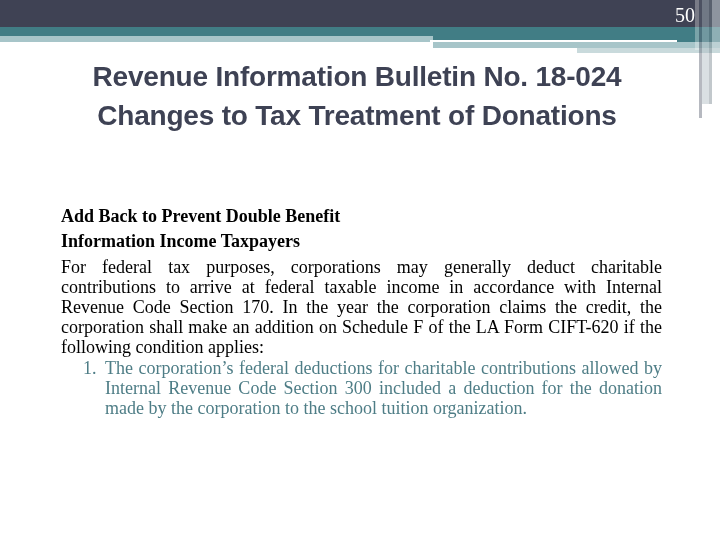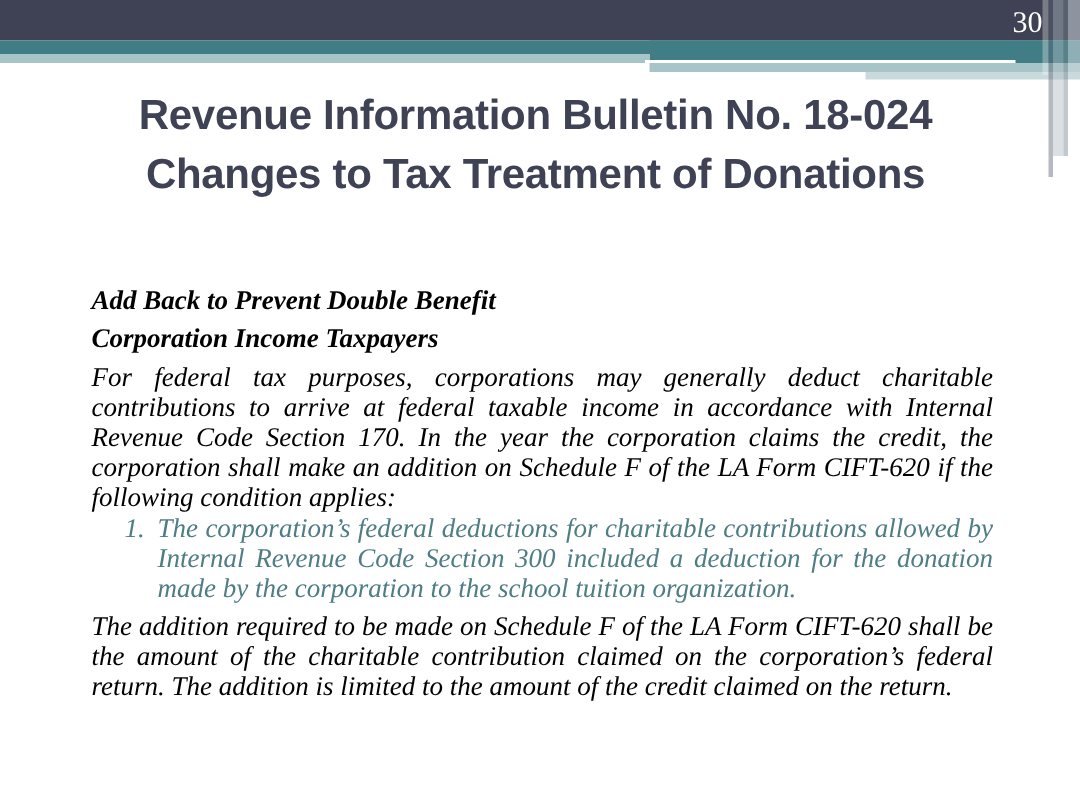--- a/index.html
+++ b/index.html
@@ -29,22 +29,22 @@
   }
   
   .title{
     top:57px;left:17px;width:680px;text-align:center;
     font-family:"Liberation Sans",sans-serif;font-weight:bold;
     font-size:28px;line-height:39px;color:#3e4254;letter-spacing:-0.2px;
   }
   .title div{white-space:nowrap;}
   
   .body-block{
-    top:188px;left:61px;width:601px;
-    font-size:18px;line-height:20px;color:#000000;font-style:italic;
+    top:204px;left:61px;width:601px;
+    font-size:18px;line-height:20px;color:#000000;
   }
   .body-heading{
     font-weight:bold;font-size:18px;line-height:25px;margin:0;
   }
   .body-par{
     margin:3px 0 0 0;text-align:justify;
   }
   .list-item{
     position:relative;margin:1px 0 0 0;padding-left:44px;
     color:#4e7d86;text-align:justify;
@@ -63,29 +63,28 @@
 <div class="abs bar-light-left"></div>
 <div class="abs white-line"></div>
 <div class="abs bar-light-right"></div>
 <div class="abs bar-pale-right"></div>
 <div class="abs stripe1"></div>
 <div class="abs stripe2"></div>
 <div class="abs stripe3"></div>
 <div class="abs stripe4"></div>
 <div class="abs stripe5"></div>
 
-<div class="abs slide-number">30</div>
+<div class="abs slide-number">50</div>
 
 <div class="abs title">
   <div>Revenue Information Bulletin No. 18-024</div>
   <div>Changes to Tax Treatment of Donations</div>
 </div>
 
 <div class="abs body-block">
   <p class="body-heading">Add Back to Prevent Double Benefit</p>
-  <p class="body-heading">Corporation Income Taxpayers</p>
+  <p class="body-heading">Information Income Taxpayers</p>
   <p class="body-par">For federal tax purposes, corporations may generally deduct charitable contributions to arrive at federal taxable income in accordance with Internal Revenue Code Section 170. In the year the corporation claims the credit, the corporation shall make an addition on Schedule F of the LA Form CIFT-620 if the following condition applies:</p>
   <div class="list-item">
     <span class="list-number">1.</span>
     <span>The corporation’s federal deductions for charitable contributions allowed by Internal Revenue Code Section 300 included a deduction for the donation made by the corporation to the school tuition organization.</span>
   </div>
-  <p class="body-par par-after-list">The addition required to be made on Schedule F of the LA Form CIFT-620 shall be the amount of the charitable contribution claimed on the corporation’s federal return. The addition is limited to the amount of the credit claimed on the return.</p>
 </div>
 
 </body></html>

